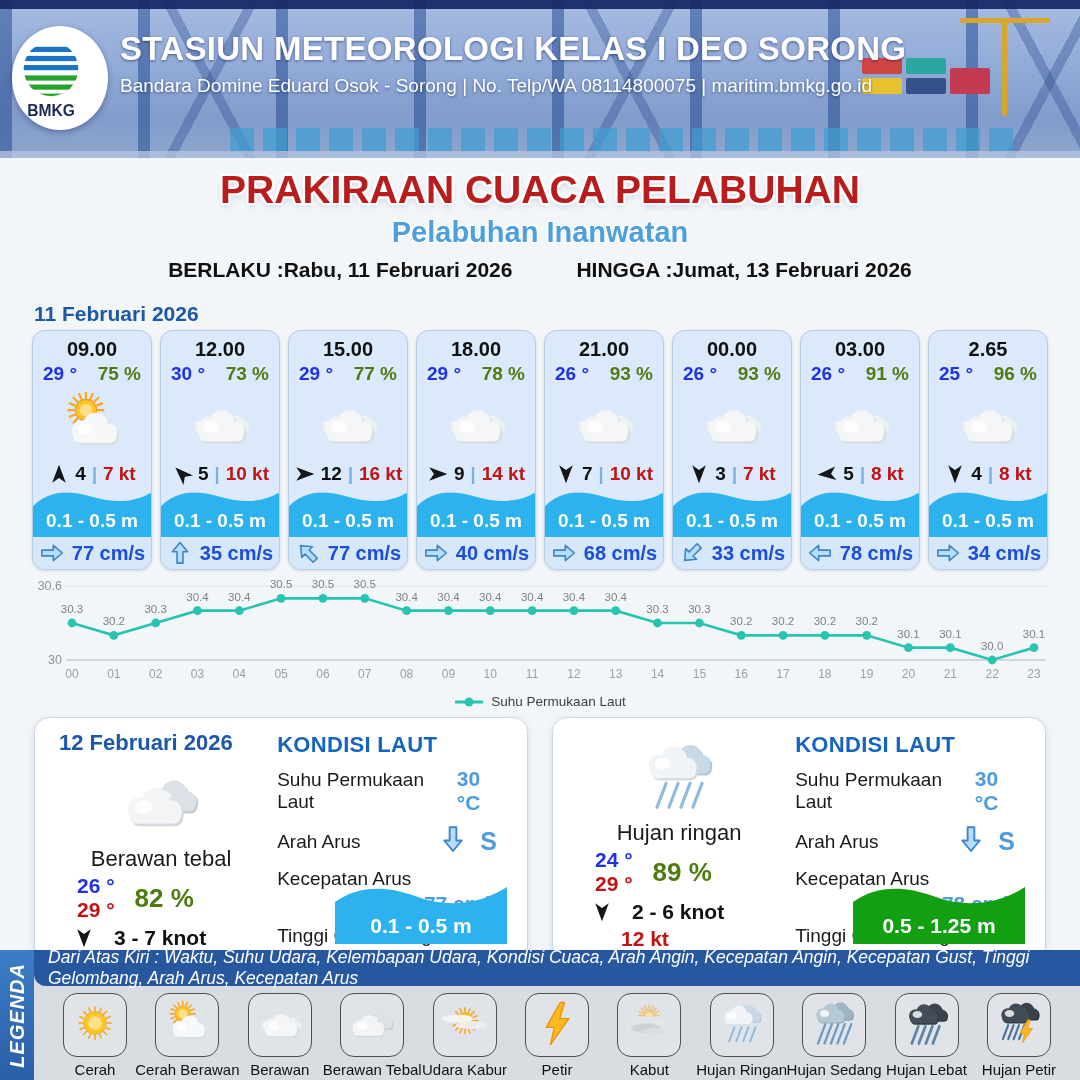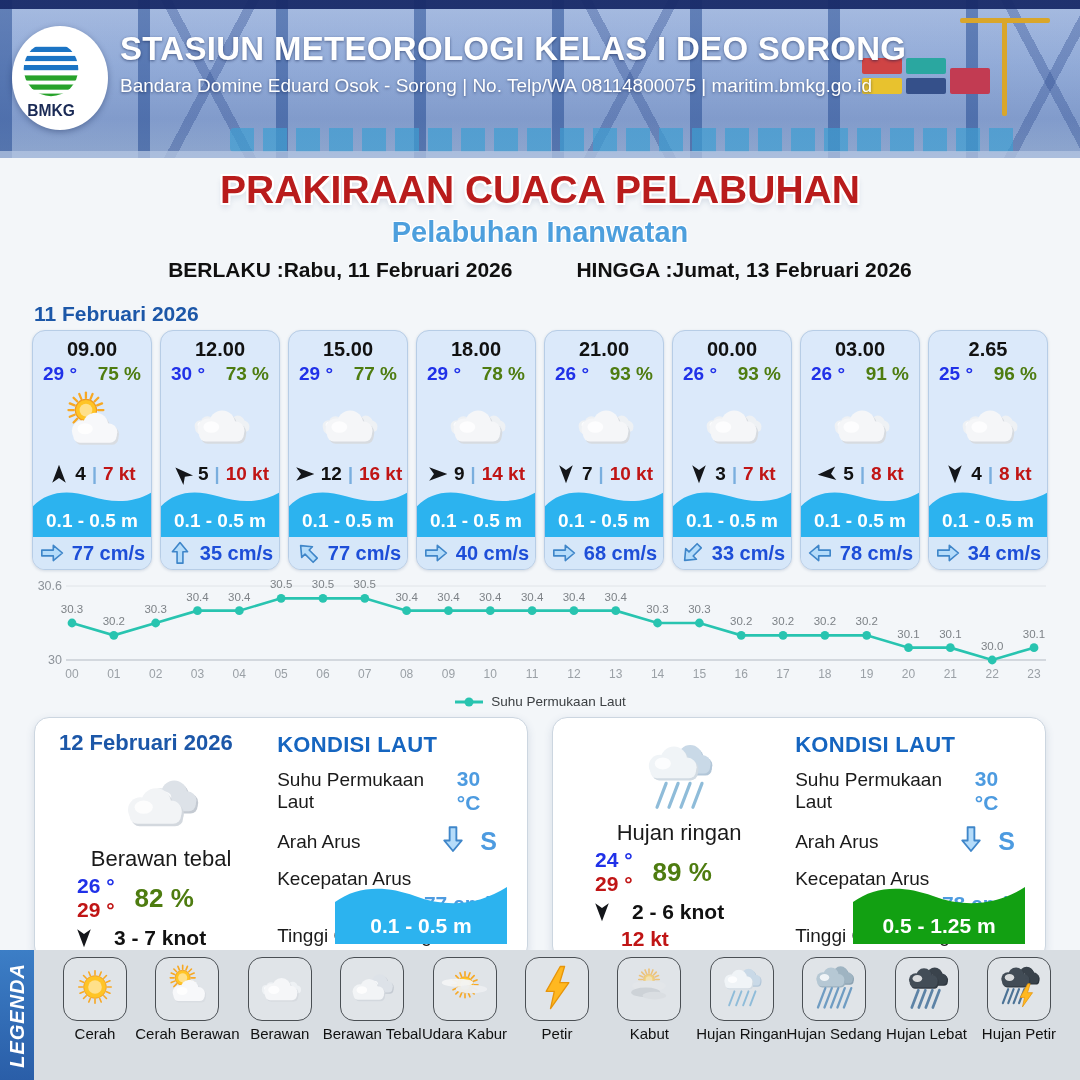--- a/index.html
+++ b/index.html
@@ -1120,20 +1120,21 @@
           <span class="d-wave-text">0.5 - 1.25 m</span>
         </div>
       </div>
     </div>
   </div>
 
   <div class="legend">
     <div class="legend-side">
       <span>LEGENDA</span>
     </div>
+    <div class="legend-desc">Dari Atas Kiri : Waktu, Suhu Udara, Kelembapan Udara, Kondisi Cuaca, Arah Angin, Kecepatan Angin, Kecepatan Gust, Tinggi Gelombang, Arah Arus, Kecepatan Arus</div>
     <div class="legend-items" id="legend-items">
   <div class="legend-item">
     <div class="legend-box">
       <span><svg viewBox="0 0 100 100" width="54" height="54">
                 <g opacity="1">
                   <line x1="73" y1="50" x2="80" y2="50" stroke="#f7a823" stroke-width="3" stroke-linecap="round"></line>
                   <line x1="71.24922924775959" y1="58.80171894439707" x2="77.7163859753386" y2="61.48050297095269" stroke="#f7a823" stroke-width="3" stroke-linecap="round"></line>
                   <line x1="66.2634559672906" y1="66.2634559672906" x2="71.21320343559643" y2="71.21320343559643" stroke="#f7a823" stroke-width="3" stroke-linecap="round"></line>
                   <line x1="58.80171894439707" y1="71.24922924775959" x2="61.4805029709527" y2="77.7163859753386" stroke="#f7a823" stroke-width="3" stroke-linecap="round"></line>
                   <line x1="50" y1="73" x2="50" y2="80" stroke="#f7a823" stroke-width="3" stroke-linecap="round"></line>

